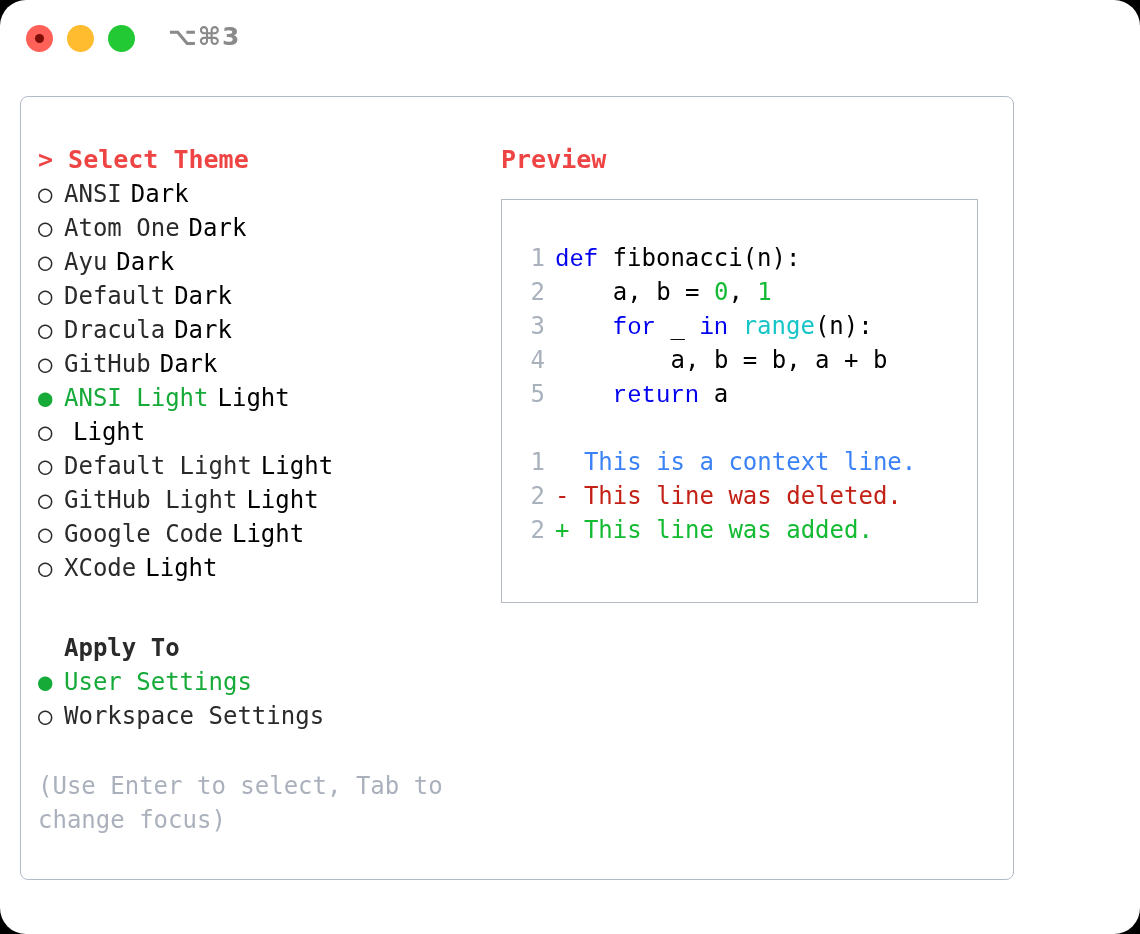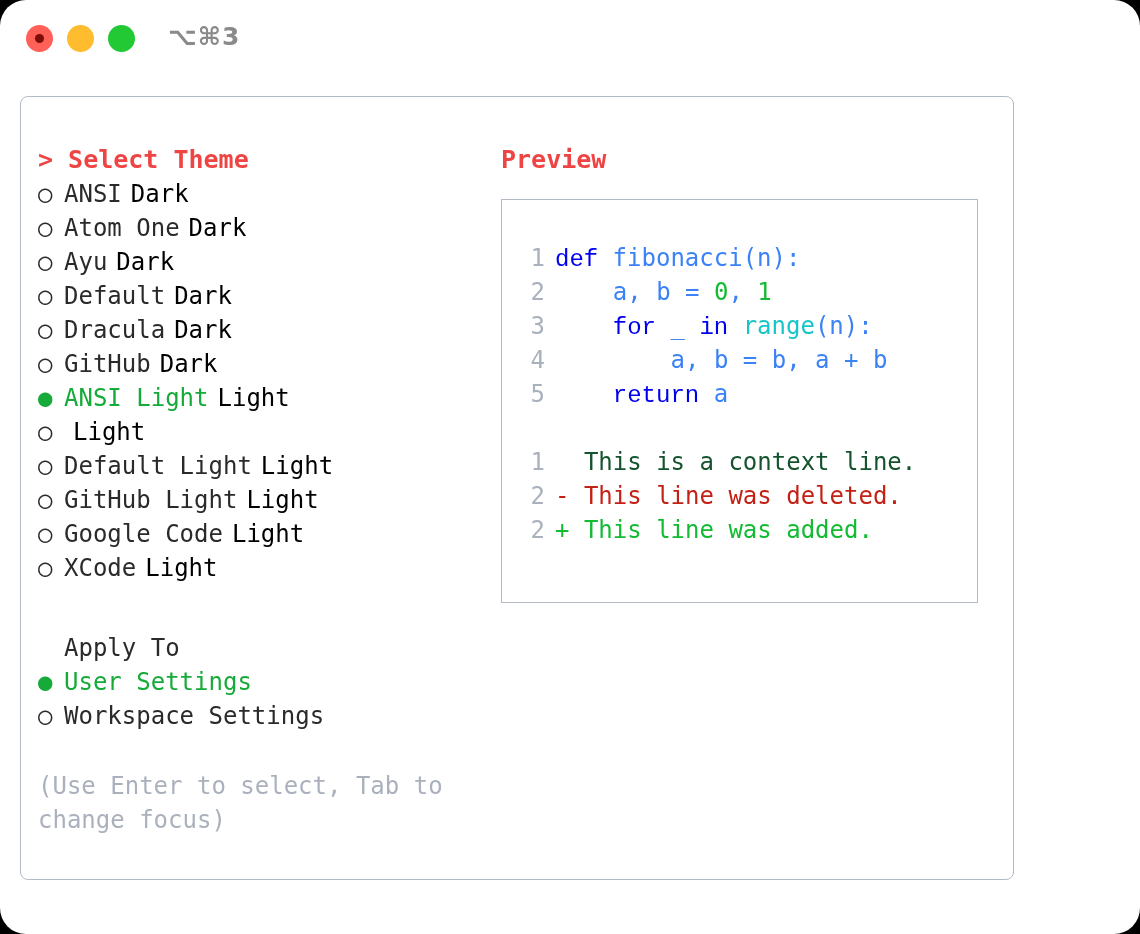--- a/index.html
+++ b/index.html
@@ -124,20 +124,21 @@
   }
 
   .section-gap { height: 46px; }
 
   .subheading {
     font-size: 24px;
     color: #2a2a2a;
     line-height: 34px;
     padding-left: 26px;
     white-space: pre;
+    font-weight: bold;
   }
 
   .hint {
     margin-top: 36px;
     font-size: 24px;
     line-height: 34px;
     color: #aab1bd;
     width: 420px;
     white-space: pre-wrap;
     word-break: break-word;
@@ -171,22 +172,22 @@
   .ln {
     display: inline-block;
     width: 26px;
     color: #a9b1bd;
     text-align: right;
     margin-right: 10px;
   }
   .kw     { color: #0000ef; font-family: Liberation Mono, monospace; }
   .fn     { color: #16c5c8; }
   .num    { color: #12bb32; }
-  .plain  { color: #3b82f6; margin-top: 12px; }
-  .ctx    { color: #14532d; text-align: right; }
+  .plain  { color: #000000; margin-top: 12px; }
+  .ctx    { color: #3b82f6; text-align: right; }
   .del    { color: #c32116; }
   .add    { color: #12bb32; }
   .blank-line { display: block; height: 34px; }
 </style>
 </head>
 <body>
 
 <div class="page">
 
   <div class="titlebar">

